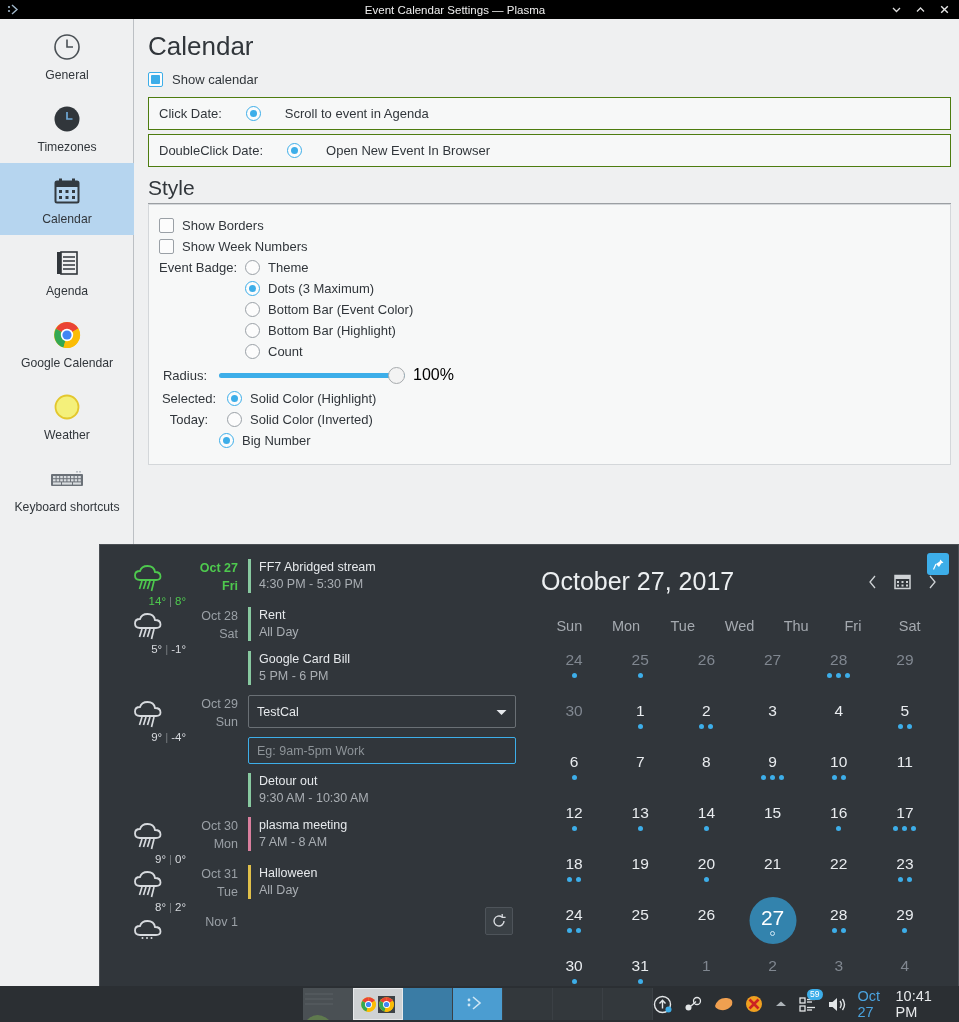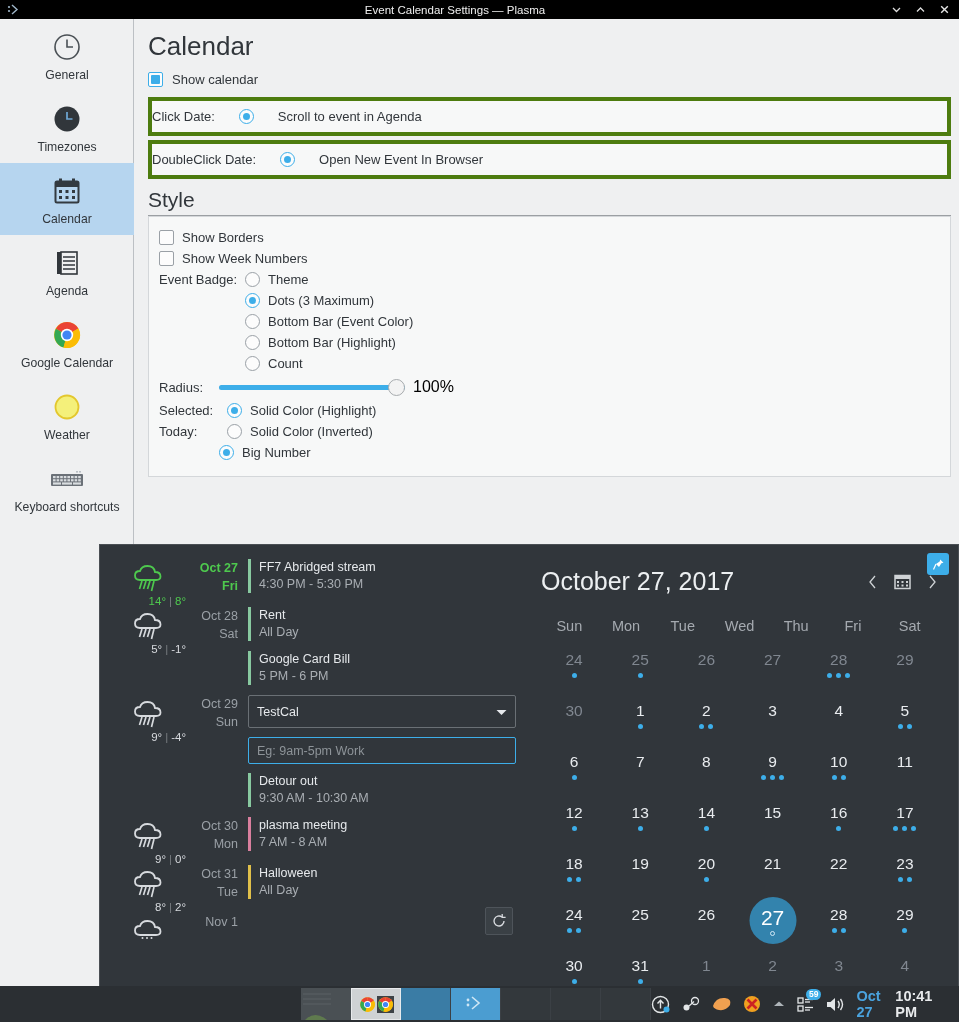--- a/index.html
+++ b/index.html
@@ -62,35 +62,35 @@
     width: 15px; height: 15px; border: 1px solid #9aa0a6; background: #fcfcfc;
     border-radius: 2px; flex: 0 0 auto;
   }
   .cbox.on { border-color: #3daee9; background: #fcfcfc; position: relative; }
   .cbox.on::after {
     content: ""; position: absolute; left: 2px; top: 2px; right: 2px; bottom: 2px;
     background: #3daee9; border-radius: 1px;
   }
 
   .card {
-    margin: 4px 8px 0 13px; background: #f7f8f8; border: 4px solid #4d7c0f;
-    padding: 8px 0; display: flex; align-items: center; gap: 24px;
+    margin: 4px 8px 0 13px; background: #f7f8f8; border: 1px solid #4d7c0f;
+    padding: 8px 10px; display: flex; align-items: center; gap: 24px;
     font-size: 13px; color: #31363b;
   }
   .h2 {
     font-size: 21px; font-weight: normal; color: #31363b;
     padding: 9px 0 3px 13px; margin-right: 8px; border-bottom: 1px solid #9b9fa3;
     margin-left: 13px; padding-left: 0;
   }
   .stylebox {
     margin: 0 8px 0 13px; background: #f7f8f8; border: 1px solid #d4d7da;
     padding: 10px 12px 13px 10px;
   }
   .row { display: flex; align-items: center; gap: 8px; padding: 3px 0; font-size: 13px; color: #31363b; }
-  .row-lbl { color: #31363b; font-size: 13px; }
+  .row-lbl { color: #31363b; font-size: 13px; text-align: center; }
   .radio {
     width: 15px; height: 15px; border-radius: 50%; border: 1px solid #9aa0a6;
     background: #fcfcfc; flex: 0 0 auto; position: relative;
   }
   .radio.on { border-color: #3daee9; }
   .radio.on::after {
     content: ""; position: absolute; left: 3px; top: 3px; width: 7px; height: 7px;
     border-radius: 50%; background: #3daee9;
   }
   .indent { margin-left: 86px; }
@@ -190,21 +190,21 @@
   .task {
     width: 50px; height: 32px; border-right: 1px solid #3b4045; position: relative;
     cursor: pointer;
   }
   .task.t-thumb { background: #4a5054; }
   .task.t-chrome { background: #cfd2d4; border: 1px solid #e8eaec; width: 50px;
                    display: flex; align-items: center; justify-content: center; gap: 1px;}
   .task.t-plasma-a { background: #3a7ca5; }
   .task.t-plasma-b { background: #4b9dd1; display: flex; align-items: center; justify-content: center; }
   .task.t-empty { background: #33383c; }
-  .tray { margin-left: auto; display: flex; align-items: center; gap: 11px; padding-right: 17px; font-weight: bold; }
+  .tray { margin-left: auto; display: flex; align-items: center; gap: 11px; padding-right: 17px; }
   .tray-ico { display: flex; align-items: center; justify-content: center; cursor: pointer; }
   .clock { color: #e8eaec; font-size: 14.5px; display: flex; gap: 6px; align-items: baseline; cursor: pointer;}
   .clock .d { color: #4aa3df; }
   .badge {
     position: absolute; top: -6px; right: -7px; background: #3daee9; color: #fff;
     font-size: 8.5px; border-radius: 7px; padding: 1px 3px; line-height: 1;
   }
 </style>
 </head>
 <body>

